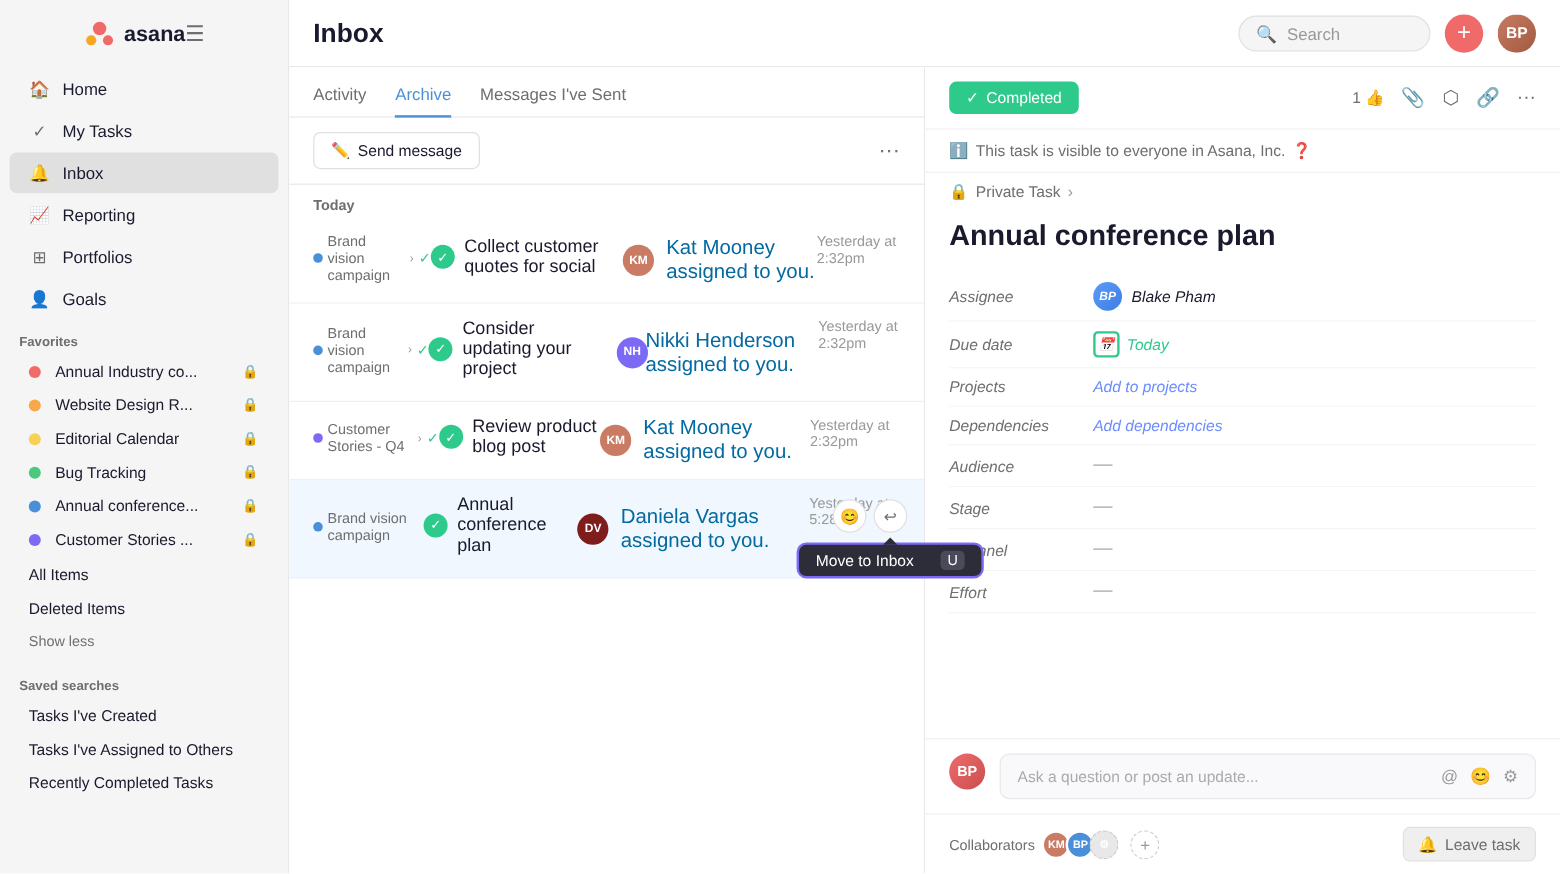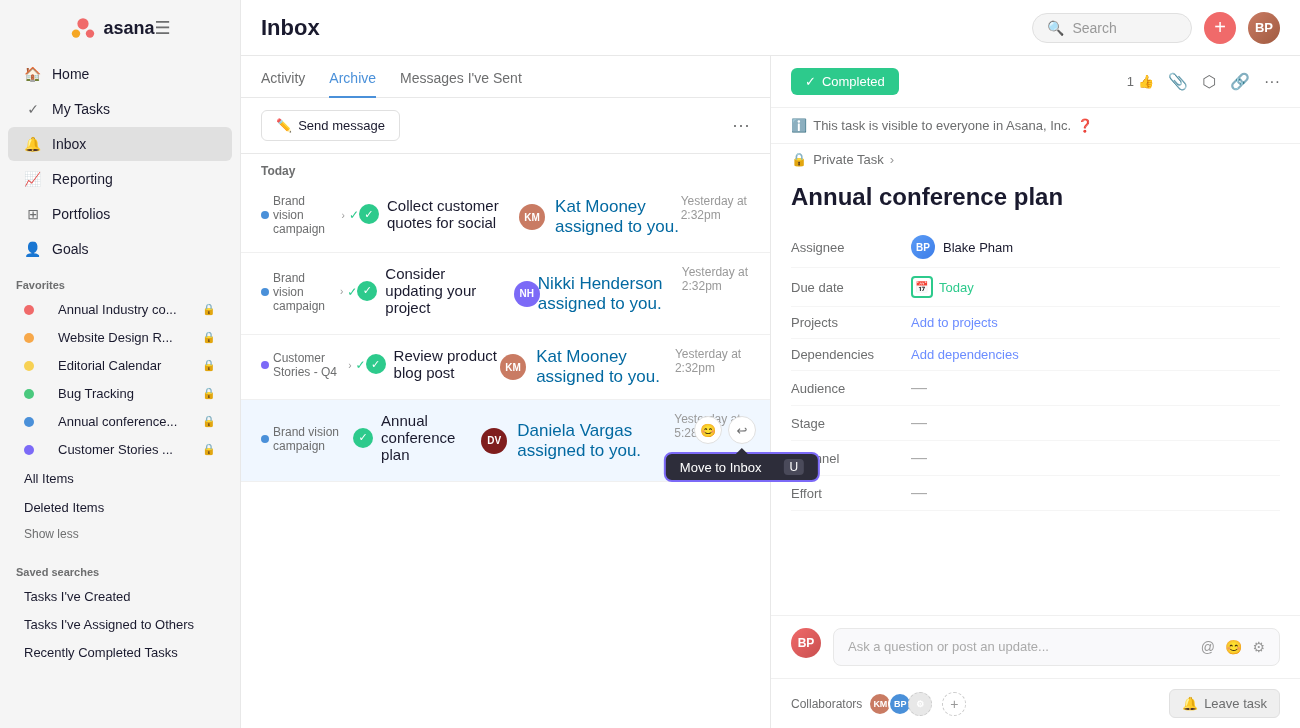--- a/index.html
+++ b/index.html
@@ -58,21 +58,21 @@
       font-size: 11px;
       font-weight: 600;
       color: #6d6e6f;
       padding: 12px 16px 4px;
       text-transform: none;
       letter-spacing: 0;
     }
     .favorites-item {
       display: flex;
       align-items: center;
-      gap: 24px;
+      gap: 12px;
       padding: 6px 16px;
       cursor: pointer;
       font-size: 13px;
       color: #1a1a2e;
       border-radius: 6px;
       margin: 1px 8px;
     }
     .fav-dot { width: 10px; height: 10px; border-radius: 50%; flex-shrink: 0; }
     .fav-lock { margin-left: auto; color: #aaa; font-size: 11px; }
     .fav-label { flex: 1; white-space: nowrap; overflow: hidden; text-overflow: ellipsis; max-width: 140px; font-size: 13px; }
@@ -400,20 +400,21 @@
     .detail-task-title {
       font-size: 24px;
       font-weight: 700;
       color: #1a1a2e;
       padding: 8px 20px 16px;
     }
     .detail-fields {
       padding: 0 20px;
       overflow-y: auto;
       flex: 1;
+      font-style: italic;
     }
     .detail-field-row {
       display: flex;
       align-items: center;
       padding: 8px 0;
       border-bottom: 1px solid #f5f5f5;
     }
     .detail-field-label {
       width: 120px;
       font-size: 13px;
@@ -468,21 +469,21 @@
       font-size: 12px; color: white; font-weight: 600;
       flex-shrink: 0;
     }
     .comment-input-box {
       flex: 1;
       background: #f9f9fb;
       border: 1px solid #e8e8e8;
       border-radius: 8px;
       padding: 10px 14px;
       display: flex;
-      align-items: flex-start;
+      align-items: center;
       justify-content: space-between;
     }
     .comment-placeholder { font-size: 13px; color: #aaa; }
     .comment-actions { display: flex; gap: 10px; color: #999; cursor: pointer; font-size: 14px; }
 
     
     .detail-collaborators {
       padding: 10px 20px;
       display: flex;
       align-items: center;

